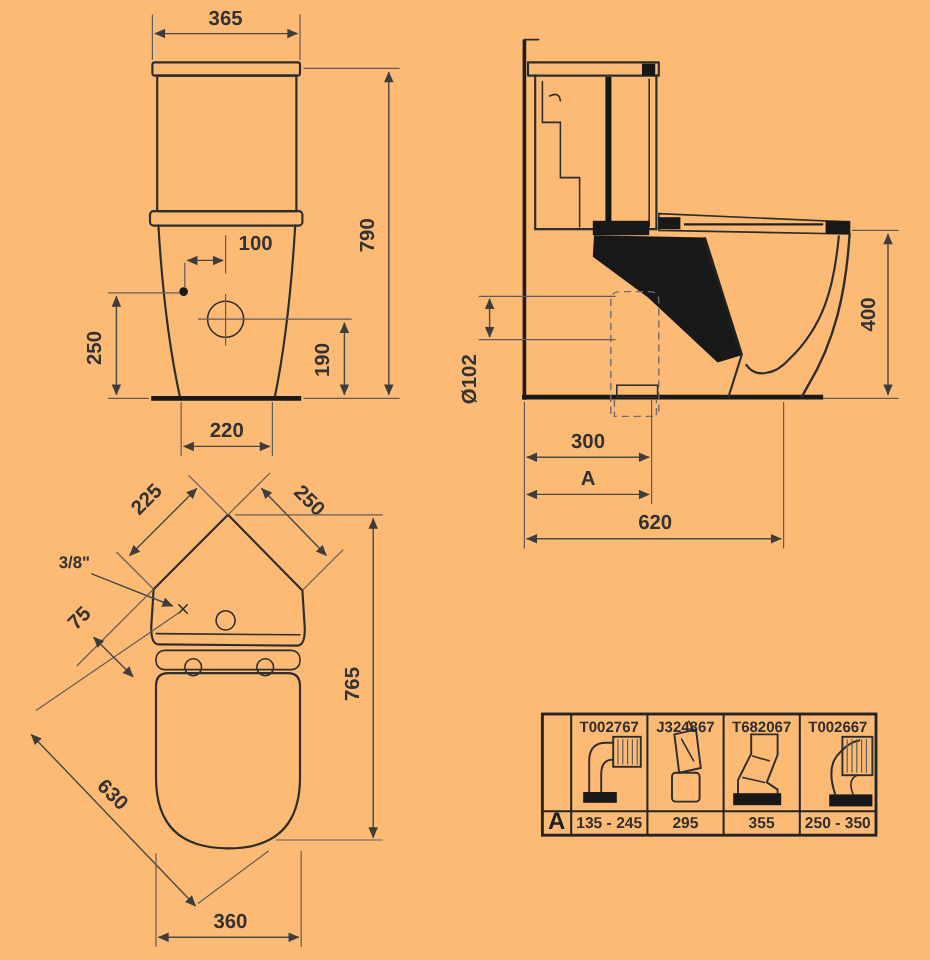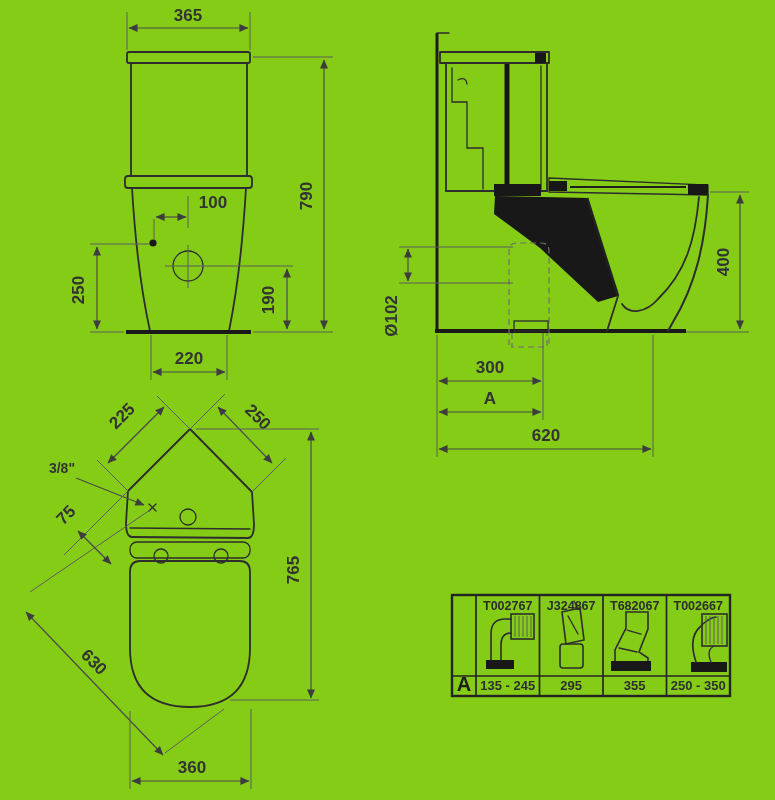--- a/index.html
+++ b/index.html
@@ -1,17 +1,17 @@
 <!DOCTYPE html>
 <html><head>
 <meta charset="utf-8">
 <style>
   html,body{margin:0;padding:0;background:#ffffff;}
   body{width:775px;height:800px;overflow:hidden;}
-  .sheet{width:775px;height:800px;background:#84cc16;position:relative;}
+  .sheet{width:775px;height:800px;background:#fdba74;position:relative;}
   svg{display:block;}
   
   .dl{stroke:#2d2d2d;stroke-width:1.8;fill:none;stroke-linecap:round;stroke-linejoin:round;}
   .dl2{stroke:#2d2d2d;stroke-width:1.3;fill:none;stroke-linecap:round;}
   .thk{stroke:#191919;stroke-width:4;fill:none;stroke-linecap:butt;}
   .blk{fill:#181818;stroke:none;}
   
   .dim{stroke:#4a4a4a;stroke-width:1.2;fill:none;marker-start:url(#ar);marker-end:url(#ar);}
   .ar1{stroke:#4a4a4a;stroke-width:1.2;fill:none;marker-end:url(#ar);}
   .ext{stroke:#5d5d5d;stroke-width:1;fill:none;}

